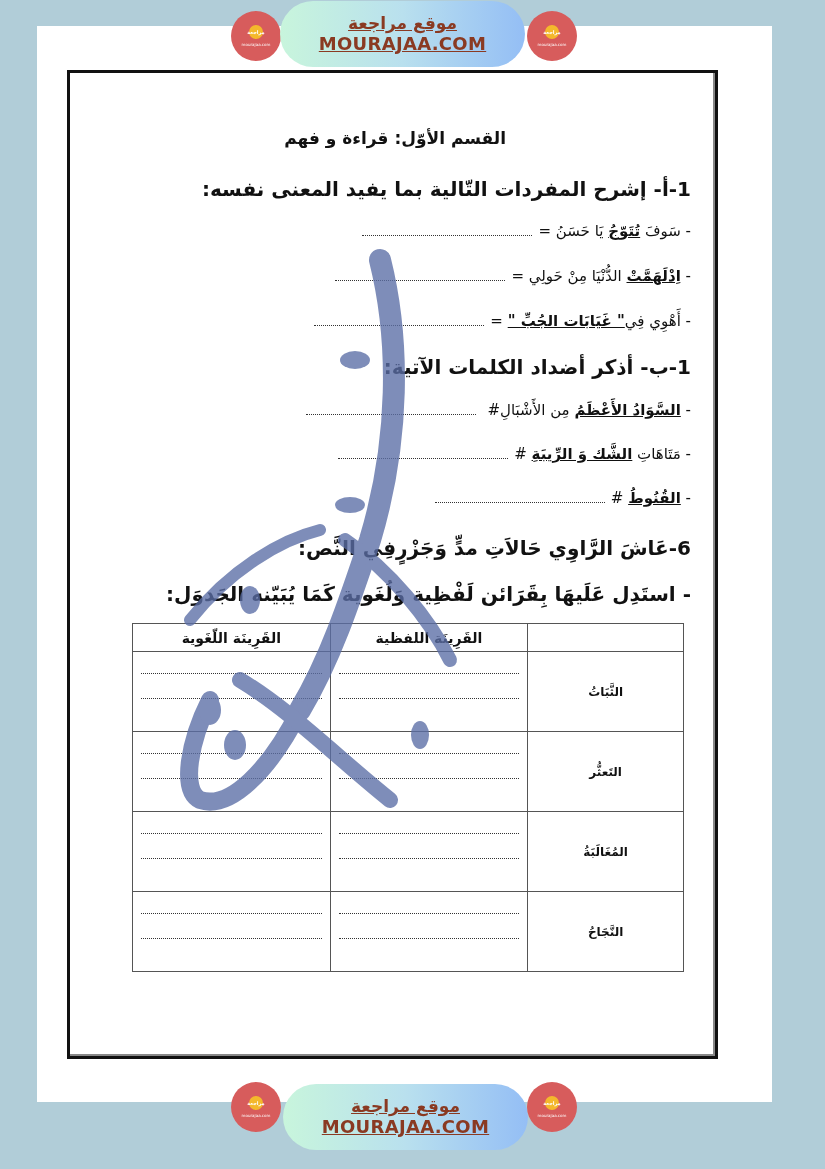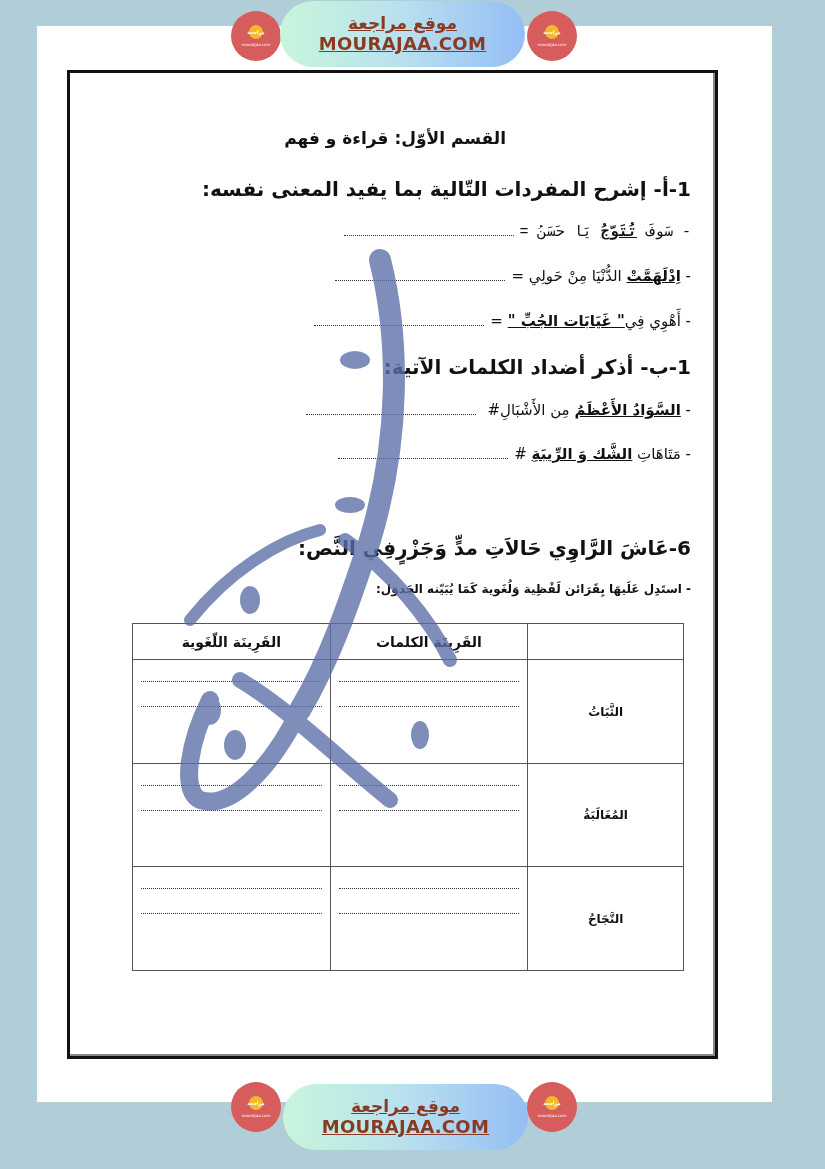--- a/index.html
+++ b/index.html
@@ -100,21 +100,21 @@
     <div class="badge">مراجعة</div>
     <div class="site">mourajaa.com</div>
   </div>
 </div>
 
 <div class="content">
   <div class="line h1" style="top:128px; right:335px;">القسم الأوّل: قراءة و فهم</div>
 
   <div class="line h2" style="top:177px;">1-أ- إشرح المفردات التّالية بما يفيد المعنى نفسه:</div>
 
-  <div class="line item" style="top:222px;font-family:Liberation Mono, monospace;">
+  <div class="line item" style="top:222px;">
     <span>- سَوفَ </span><span class="u">تُتَوّجُ</span><span> يَا حَسَنُ =</span><span class="dots" style="width:170px;"></span>
   </div>
 
   <div class="line item" style="top:267px;text-align:right;">
     <span>- </span><span class="u">اِدْلَهَمَّتْ</span><span> الدُّنْيَا مِنْ حَولِي =</span><span class="dots" style="width:170px;"></span>
   </div>
 
   <div class="line item" style="top:312px;">
     <span>- أَهْوِي فِي</span><span class="u">" غَيَابَات الجُبِّ "</span><span> =</span><span class="dots" style="width:170px;"></span>
   </div>
@@ -122,33 +122,47 @@
   <div class="line h2" style="top:355px;">1-ب- أذكر أضداد الكلمات الآتية:</div>
 
   <div class="line item" style="top:401px;">
     <span>- </span><span class="u">السَّوَادُ الأَعْظَمُ</span><span> مِن الأَشْبَالِ#</span><span class="dots" style="width:170px;margin-right:12px;"></span>
   </div>
 
   <div class="line item" style="top:445px;">
     <span>- مَتَاهَاتِ </span><span class="u">الشَّك وَ الرِّيبَةِ</span><span> #</span><span class="dots" style="width:170px;"></span>
   </div>
 
+  <div class="line item" style="top:489px;">
+    <span>- </span><span class="u">القُنُوطُ</span><span> #</span><span class="dots" style="width:170px;"></span>
+  </div>
 
   <div class="line h2" style="top:536px;">6-عَاشَ الرَّاوِي حَالاَتِ مدٍّ وَجَزْرٍفِي النَّص:</div>
-  <div class="line h2" style="top:582px; font-size:12px;">- استَدِل عَلَيهَا بِقَرَائن لَفْظِية وَلُغَوية كَمَا يُبَيّنه الجَدوَل:</div>
+  <div class="line h2" style="top:582px; font-size:20px;">- استَدِل عَلَيهَا بِقَرَائن لَفْظِية وَلُغَوية كَمَا يُبَيّنه الجَدوَل:</div>
 
   <table class="tbl">
     <tbody>
         <tr>
       <th></th>
-      <th>القَرِينَة الكلمات</th>
+      <th>القَرِينَة اللفظية</th>
       <th>القَرِينَة اللّغَوية</th>
     </tr>
     <tr class="row">
       <td class="word">الثَّبَاتُ</td>
+      <td class="ans">
+            <div class="ansline"></div>
+            <div class="ansline"></div>
+          </td>
+      <td class="ans">
+            <div class="ansline"></div>
+            <div class="ansline"></div>
+          </td>
+    </tr>
+    <tr class="row">
+      <td class="word">التَعثُّر</td>
       <td class="ans">
             <div class="ansline"></div>
             <div class="ansline"></div>
           </td>
       <td class="ans">
             <div class="ansline"></div>
             <div class="ansline"></div>
           </td>
     </tr>
     <tr class="row">

